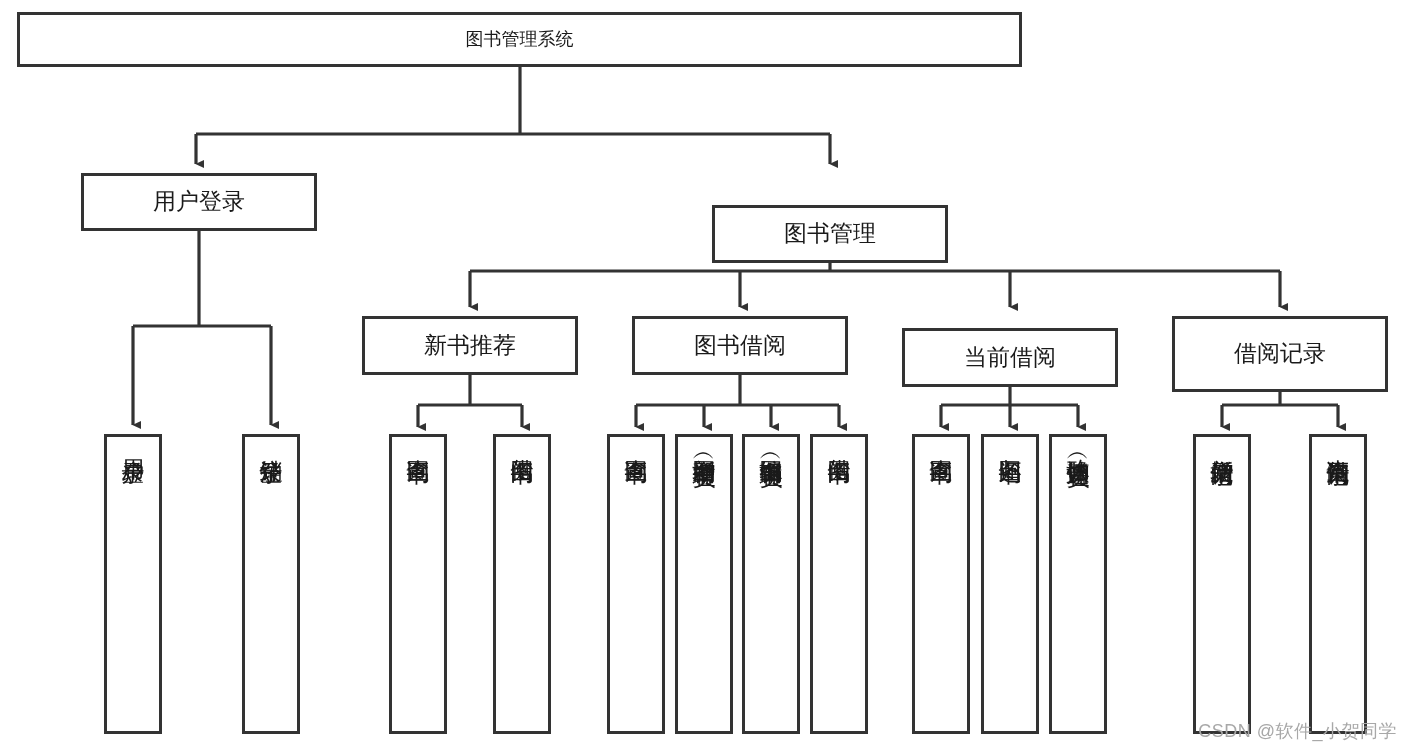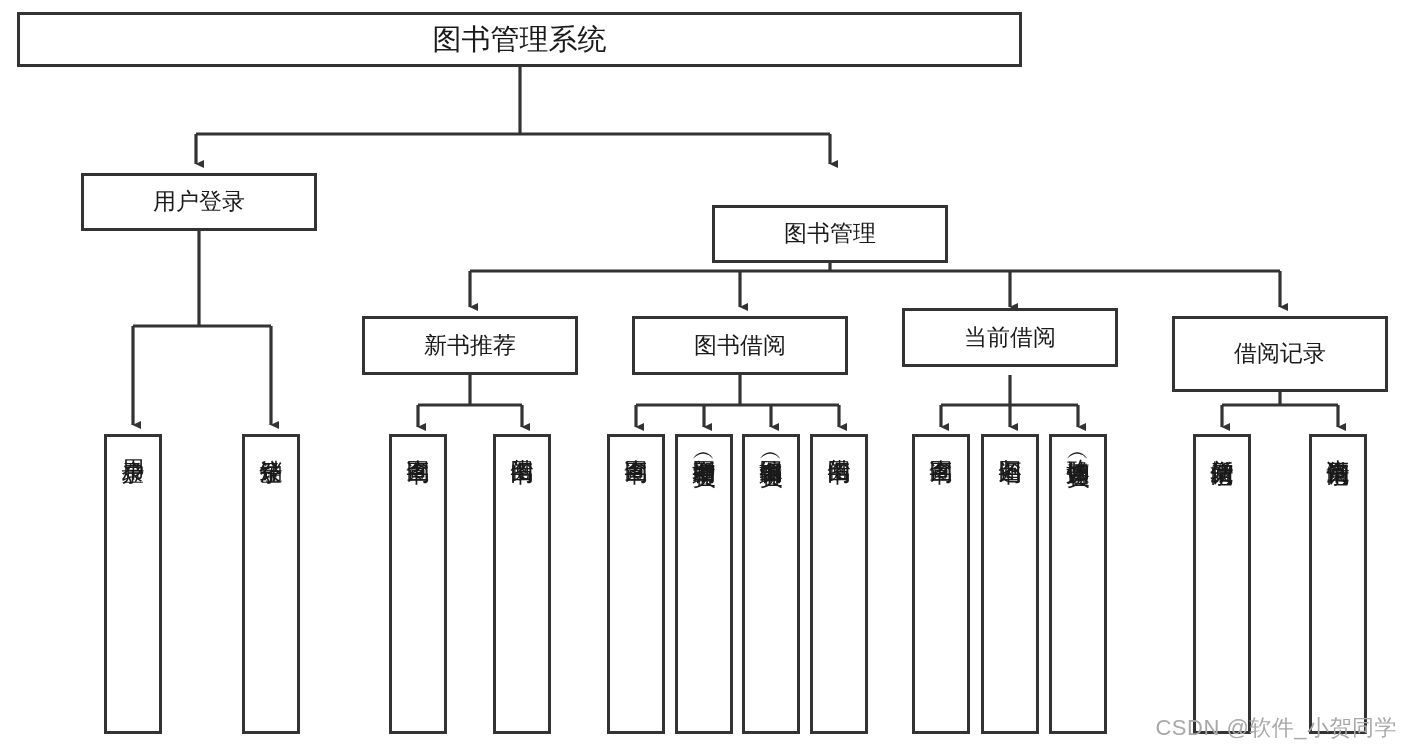--- a/index.html
+++ b/index.html
@@ -42,40 +42,40 @@
     text-align: center;
     line-height: 1.12;
     white-space: nowrap;
     font-weight: 400;
   }
   .node-box.horizontal .node-label {
     font-size: 23px;
     writing-mode: horizontal-tb;
   }
   .node-box.root .node-label {
-    font-size: 29px;
+    font-size: 18px;
   }
   .node-box.vertical {
     align-items: flex-start;
     justify-content: center;
     padding-top: 4px;
   }
   .node-box.vertical .node-label {
     font-size: 23px;
     writing-mode: vertical-rl;
     text-orientation: upright;
     letter-spacing: 1px;
     line-height: 1;
     white-space: nowrap;
   }
   .watermark {
     position: absolute;
     right: 8px;
     bottom: 4px;
-    font-size: 22px;
+    font-size: 18px;
     color: #a8a8a8;
     white-space: nowrap;
     letter-spacing: 0.5px;
     pointer-events: none;
   }
 </style>
 </head>
 <body>
 
 <div id="diagram-root">
@@ -147,21 +147,21 @@
   </div>
 
   <div class="node-box horizontal" style="left:362px; top:316px; width:216px; height:59px;">
     <span class="node-label">新书推荐</span>
   </div>
 
   <div class="node-box horizontal" style="left:632px; top:316px; width:216px; height:59px;">
     <span class="node-label">图书借阅</span>
   </div>
 
-  <div class="node-box horizontal" style="left:902px; top:308px; width:216px; height:59px;">
+  <div class="node-box horizontal" style="left:902px; top:328px; width:216px; height:59px;">
     <span class="node-label">当前借阅</span>
   </div>
 
   <div class="node-box horizontal" style="left:1172px; top:316px; width:216px; height:76px;">
     <span class="node-label">借阅记录</span>
   </div>
 
   <div class="node-box vertical" style="left:104px; top:434px; width:58px; height:300px;">
     <span class="node-label">用户登录</span>
   </div>

